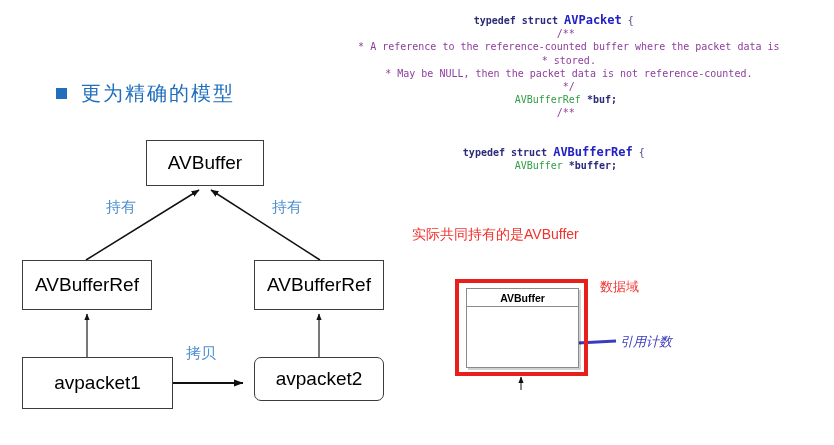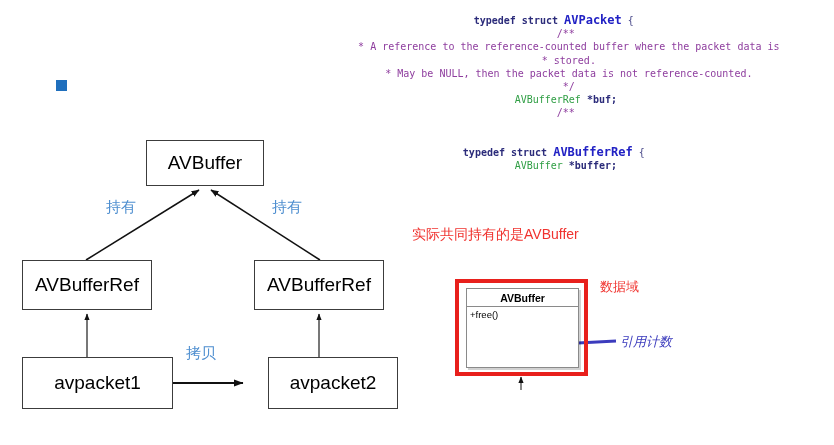--- a/index.html
+++ b/index.html
@@ -65,21 +65,21 @@
     display: flex;
     align-items: center;
     justify-content: center;
     color: #000000;
     font-size: 19px;
   }
   #node-avbuffer   { left: 146px; top: 140px; width: 118px; height: 46px; }
   #node-ref-left   { left: 22px;  top: 260px; width: 130px; height: 50px; }
   #node-ref-right  { left: 254px; top: 260px; width: 130px; height: 50px; }
   #node-pkt-left   { left: 22px;  top: 357px; width: 151px; height: 52px; }
-  #node-pkt-right  { left: 268px; top: 357px; width: 130px; height: 52px; }
+  #node-pkt-right  { left: 254px; top: 357px; width: 130px; height: 44px; border-radius: 7px; }
 
   .lbl {
     position: absolute;
     color: #4f8fd0;
     font-size: 15px;
     white-space: nowrap;
   }
   #lbl-hold-left  { left: 106px; top: 198px; }
   #lbl-hold-right { left: 272px; top: 198px; }
   #lbl-copy       { left: 186px; top: 344px; text-align: center; }
@@ -152,20 +152,21 @@
     pointer-events: none;
   }
 </style>
 </head>
 <body>
 
 <div id="slide">
 
   <div class="title-row">
     <span class="title-bullet"></span>
+    <span class="title-text">更为精确的模型</span>
   </div>
 
   <div class="code-block" id="code-block"><div class="code-line"><span class="kw">typedef struct </span><span class="typname">AVPacket</span><span class="brace"> {</span></div><div class="code-line"><span class="cmt">    /**</span></div><div class="code-line"><span class="cmt">     * A reference to the reference-counted buffer where the packet data is</span></div><div class="code-line"><span class="cmt">     * stored.</span></div><div class="code-line"><span class="cmt">     * May be NULL, then the packet data is not reference-counted.</span></div><div class="code-line"><span class="cmt">     */</span></div><div class="code-line"><span class="grn">    AVBufferRef </span><span class="var">*buf;</span></div><div class="code-line"><span class="cmt">    /**</span></div><div class="code-line">&nbsp;</div><div class="code-line">&nbsp;</div><div class="code-line"><span class="kw">typedef struct </span><span class="typname">AVBufferRef</span><span class="brace"> {</span></div><div class="code-line"><span class="grn">    AVBuffer </span><span class="var">*buffer;</span></div></div>
 
   <svg class="overlay" viewBox="0 0 834 445">
     <defs>
       <marker id="arrhead" markerWidth="9" markerHeight="9" refX="7.5" refY="3.2" orient="auto" markerUnits="userSpaceOnUse">
         <path d="M0,0 L8,3.2 L0,6.4 z" fill="#111111"></path>
       </marker>
       <marker id="arrhead-sm" markerWidth="7" markerHeight="7" refX="6" refY="2.6" orient="auto" markerUnits="userSpaceOnUse">
@@ -212,18 +213,15 @@
   <div class="lbl" id="lbl-copy">拷贝</div>
   <div class="lbl" id="lbl-share">数据共享</div>
 
   <div class="red-note" id="note-actual">实际共同持有的是AVBuffer</div>
   <div class="red-note" id="note-datafield">数据域</div>
   <div id="note-refcount">引用计数</div>
 
   <div id="red-frame"></div>
   <div id="uml-class">
     <div class="uml-head">AVBuffer</div>
-    <div class="uml-ops" id="uml-ops">
-        <div class="uml-row">+free()</div>
-      </div>
   </div>
 
 </div>
 
 </body></html>

